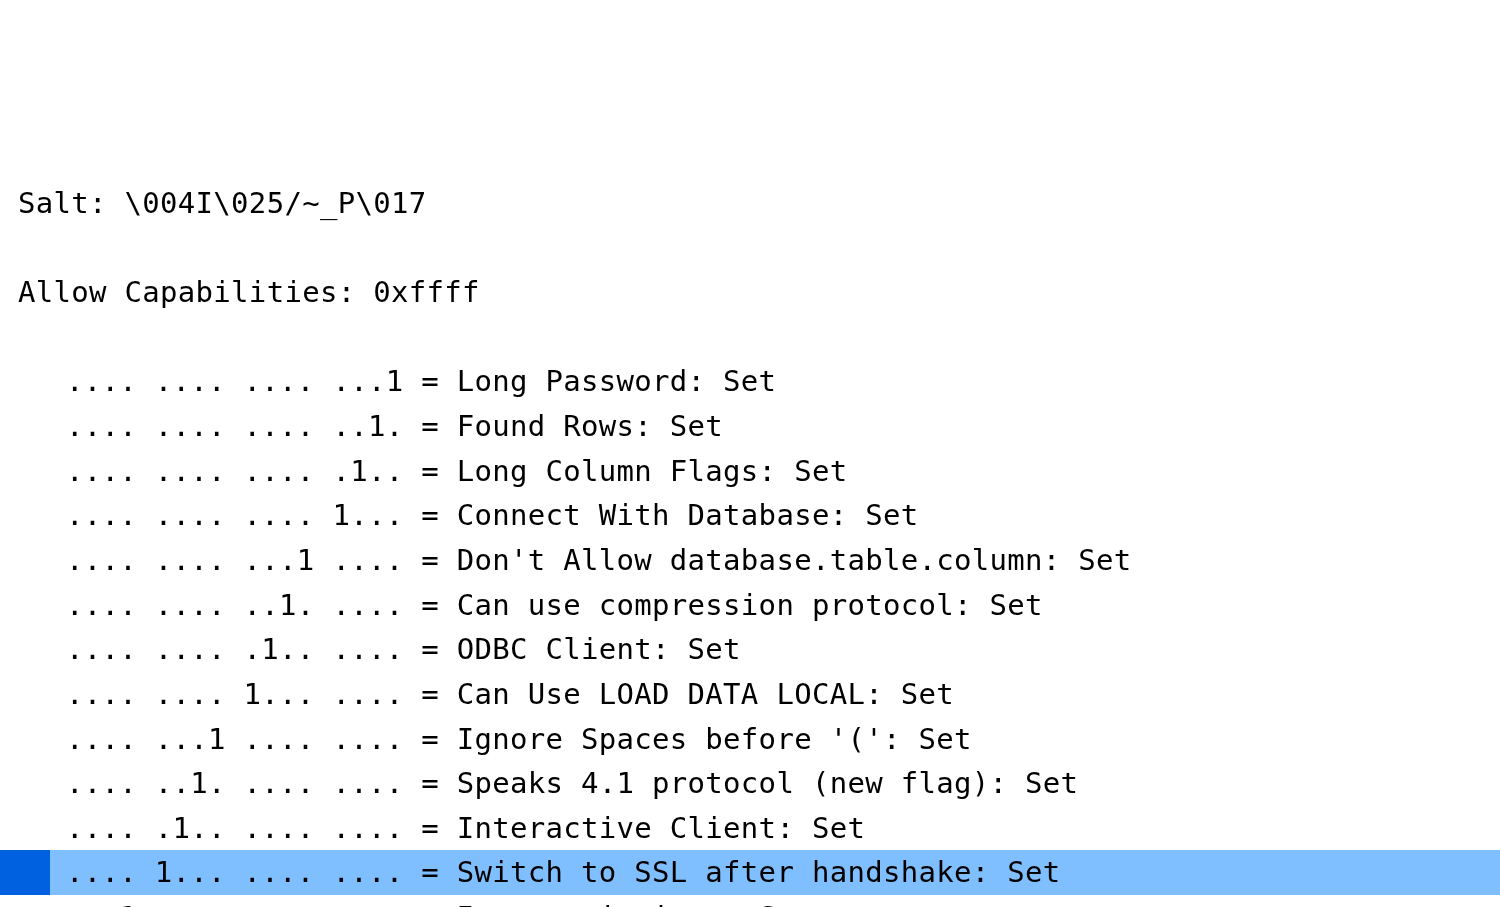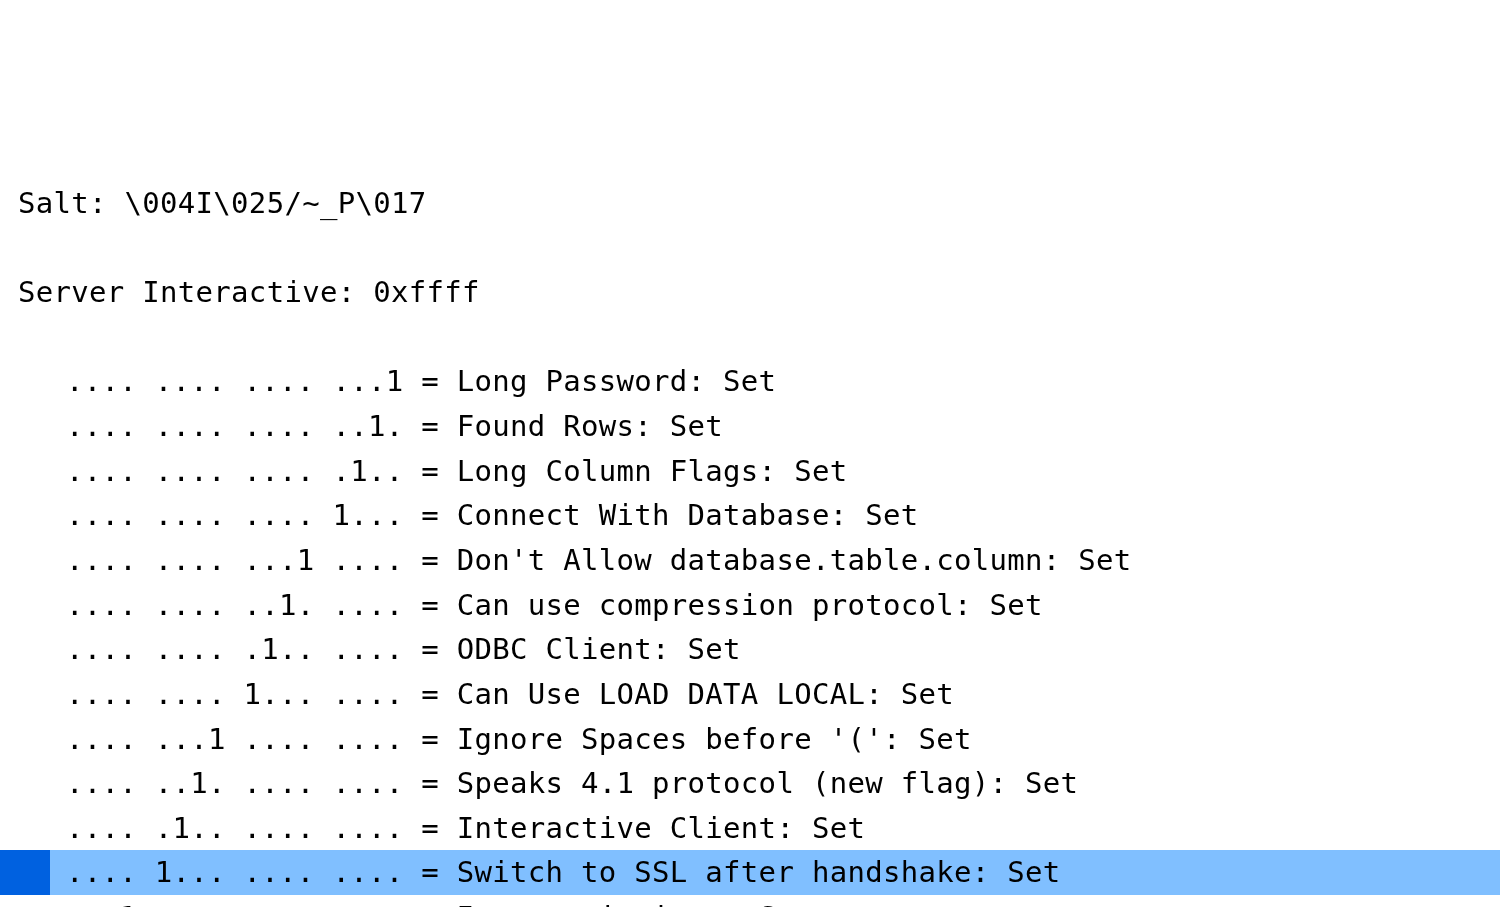--- a/index.html
+++ b/index.html
@@ -43,18 +43,18 @@
       position: relative;
       z-index: 1;
     }
   </style>
 </head>
 <body>
 
 
 
 <span class="line">Salt: \004I\025/~_P\017</span>
-<span class="line">Server Interactive: 0xffff</span>
+<span class="line">Allow Capabilities: 0xffff</span>
 <div id="flags-container"><span class="flag-line">.... .... .... ...1 = Long Password: Set</span><span class="flag-line">.... .... .... ..1. = Found Rows: Set</span><span class="flag-line">.... .... .... .1.. = Long Column Flags: Set</span><span class="flag-line">.... .... .... 1... = Connect With Database: Set</span><span class="flag-line">.... .... ...1 .... = Don't Allow database.table.column: Set</span><span class="flag-line">.... .... ..1. .... = Can use compression protocol: Set</span><span class="flag-line">.... .... .1.. .... = ODBC Client: Set</span><span class="flag-line">.... .... 1... .... = Can Use LOAD DATA LOCAL: Set</span><span class="flag-line">.... ...1 .... .... = Ignore Spaces before '(': Set</span><span class="flag-line">.... ..1. .... .... = Speaks 4.1 protocol (new flag): Set</span><span class="flag-line">.... .1.. .... .... = Interactive Client: Set</span><span class="flag-line highlighted"><span class="highlight-bar"></span><span class="content-wrap">.... 1... .... .... = Switch to SSL after handshake: Set</span></span><span class="flag-line">...1 .... .... .... = Ignore sigpipes: Set</span></div>
 
 
 
 
 
 </body></html>

